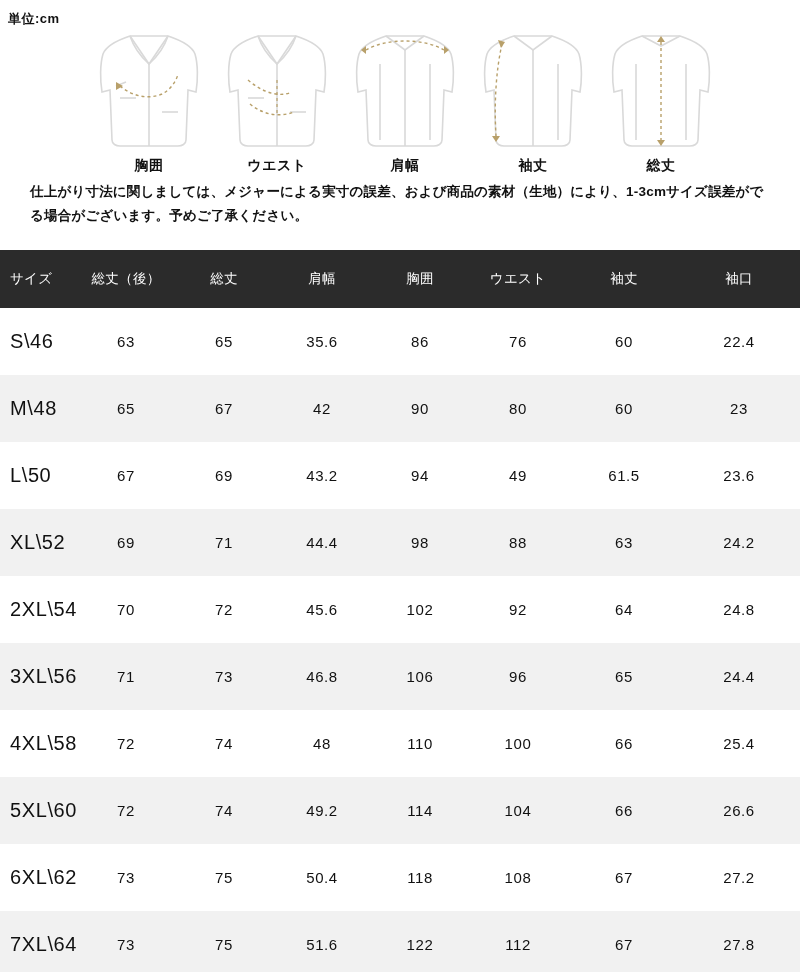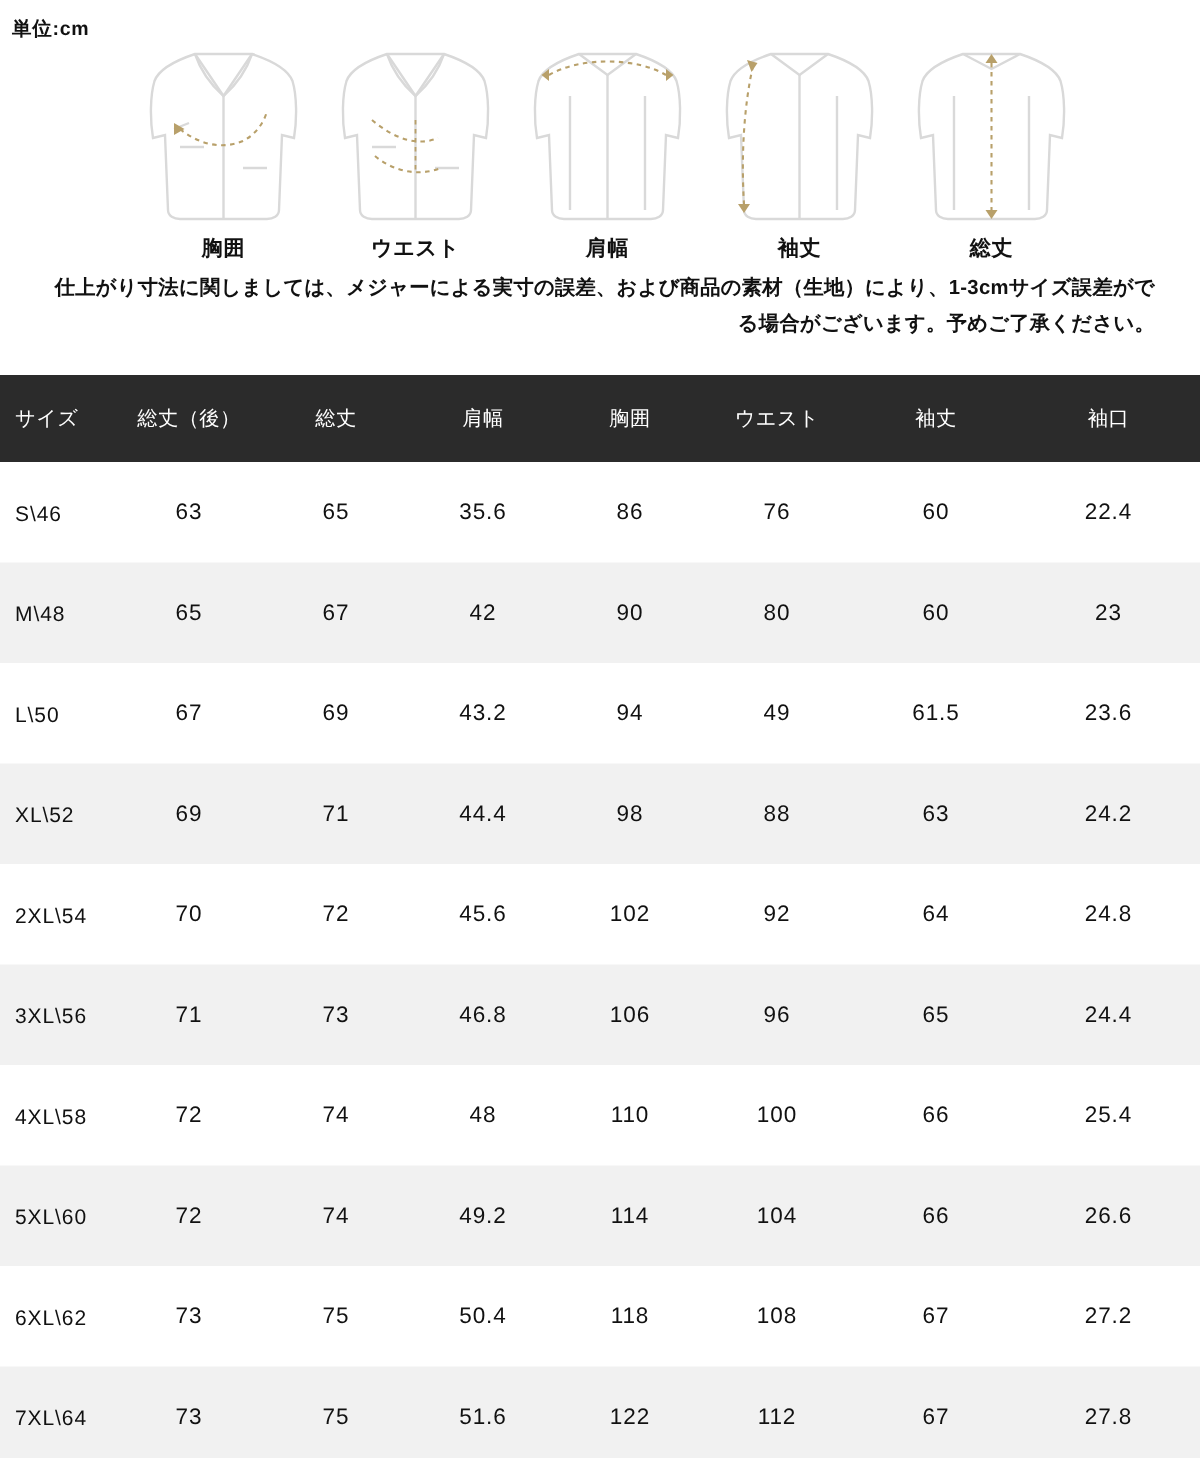--- a/index.html
+++ b/index.html
@@ -47,21 +47,21 @@
     font-weight: 700;
     color: #111;
     letter-spacing: 0.5px;
   }
   
   .note {
     position: absolute;
     left: 0;
     top: 180px;
     width: 800px;
-    text-align: right;
+    text-align: left;
     font-size: 13.5px;
     font-weight: 700;
     color: #111;
     line-height: 1.75;
     letter-spacing: 0.2px;
     padding: 0 30px;
   }
   
   .size-table {
     position: absolute;
@@ -89,21 +89,21 @@
     height: 67px;
     text-align: center;
     font-size: 15px;
     color: #111;
     border: none;
     letter-spacing: 0.6px;
   }
   .size-table tbody td.first {
     text-align: left;
     padding-left: 10px;
-    font-size: 14px;
+    font-size: 20px;
   }
   .size-table tbody tr:nth-child(odd) { background: #ffffff; }
   .size-table tbody tr:nth-child(even) { background: #f1f1f1; }
   
   col.c0 { width: 74px; }
   col.c1 { width: 104px; }
   col.c2 { width: 92px; }
   col.c3 { width: 104px; }
   col.c4 { width: 92px; }
   col.c5 { width: 104px; }

